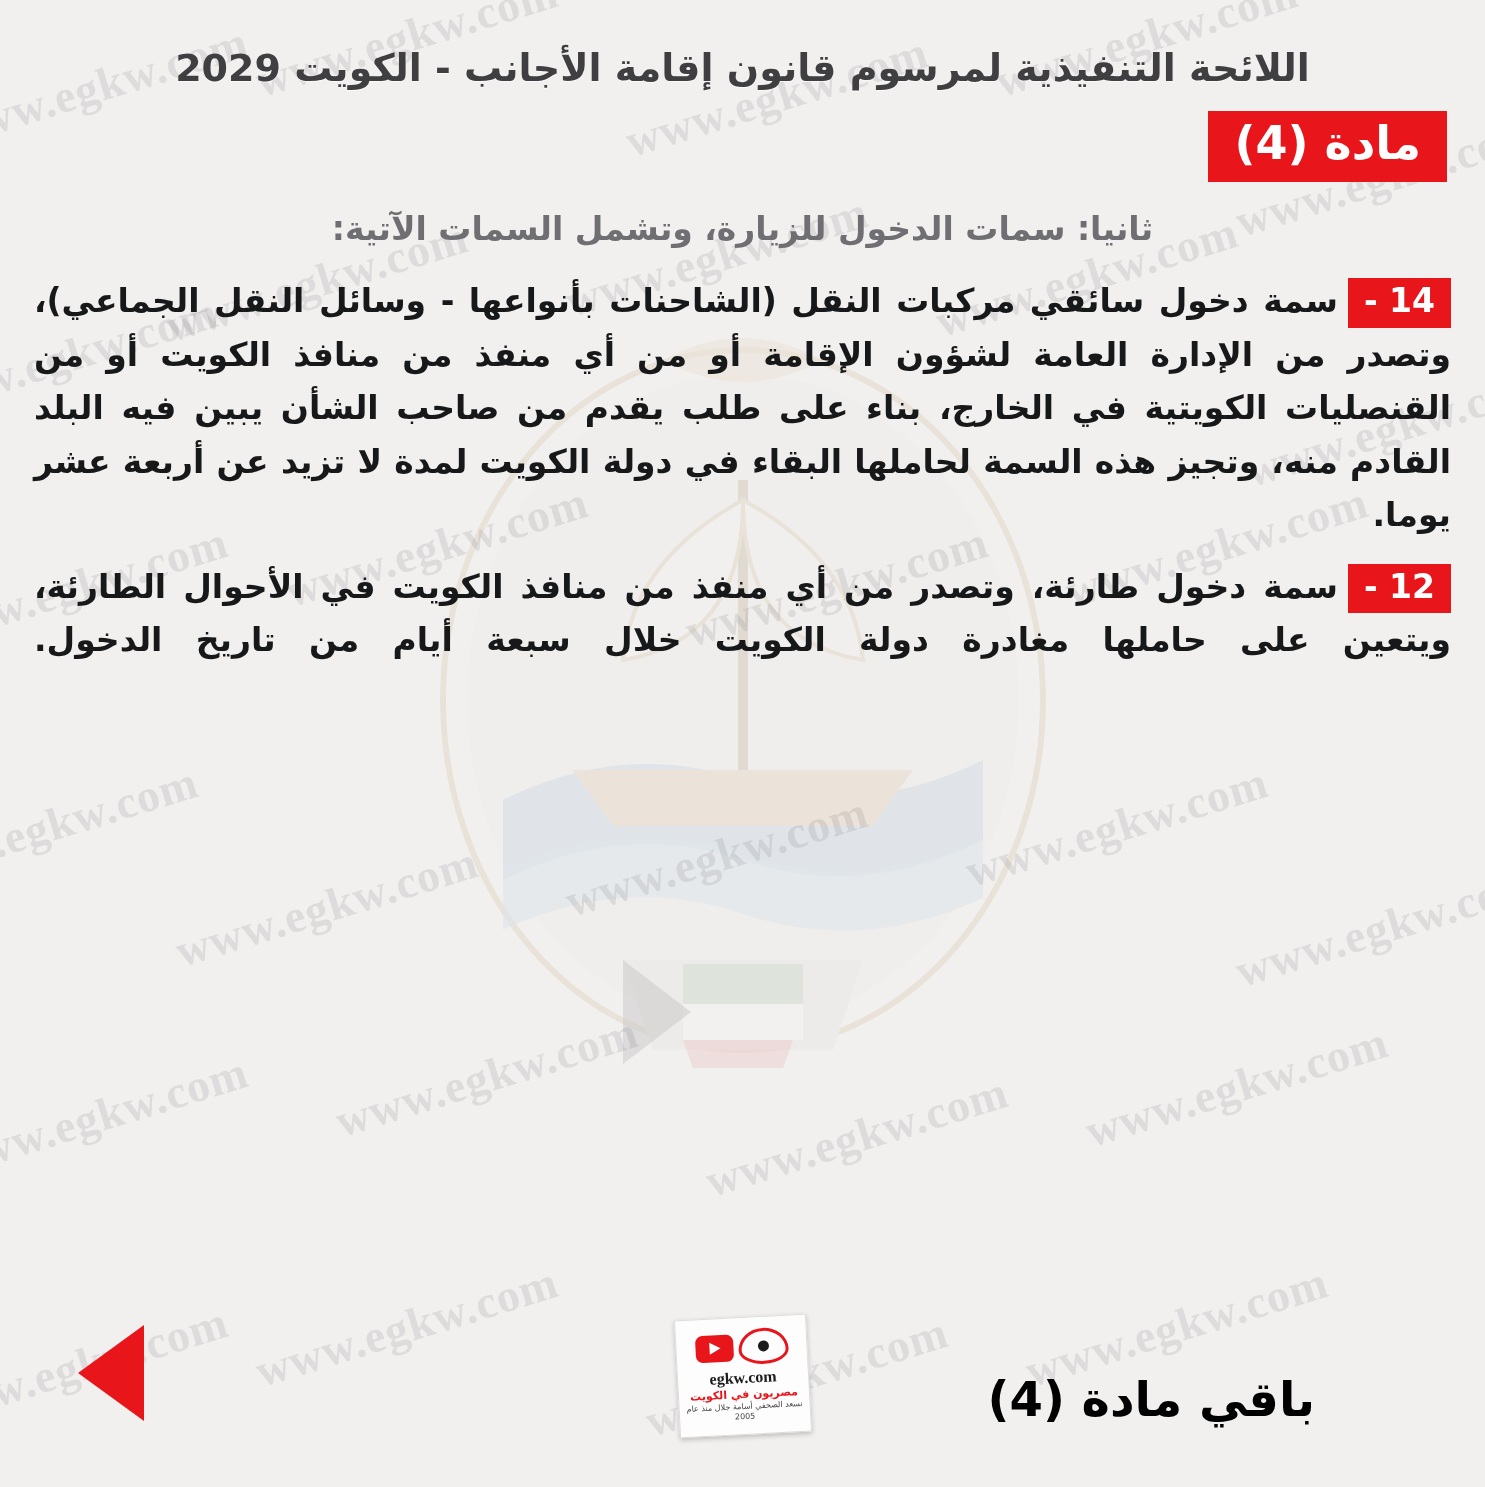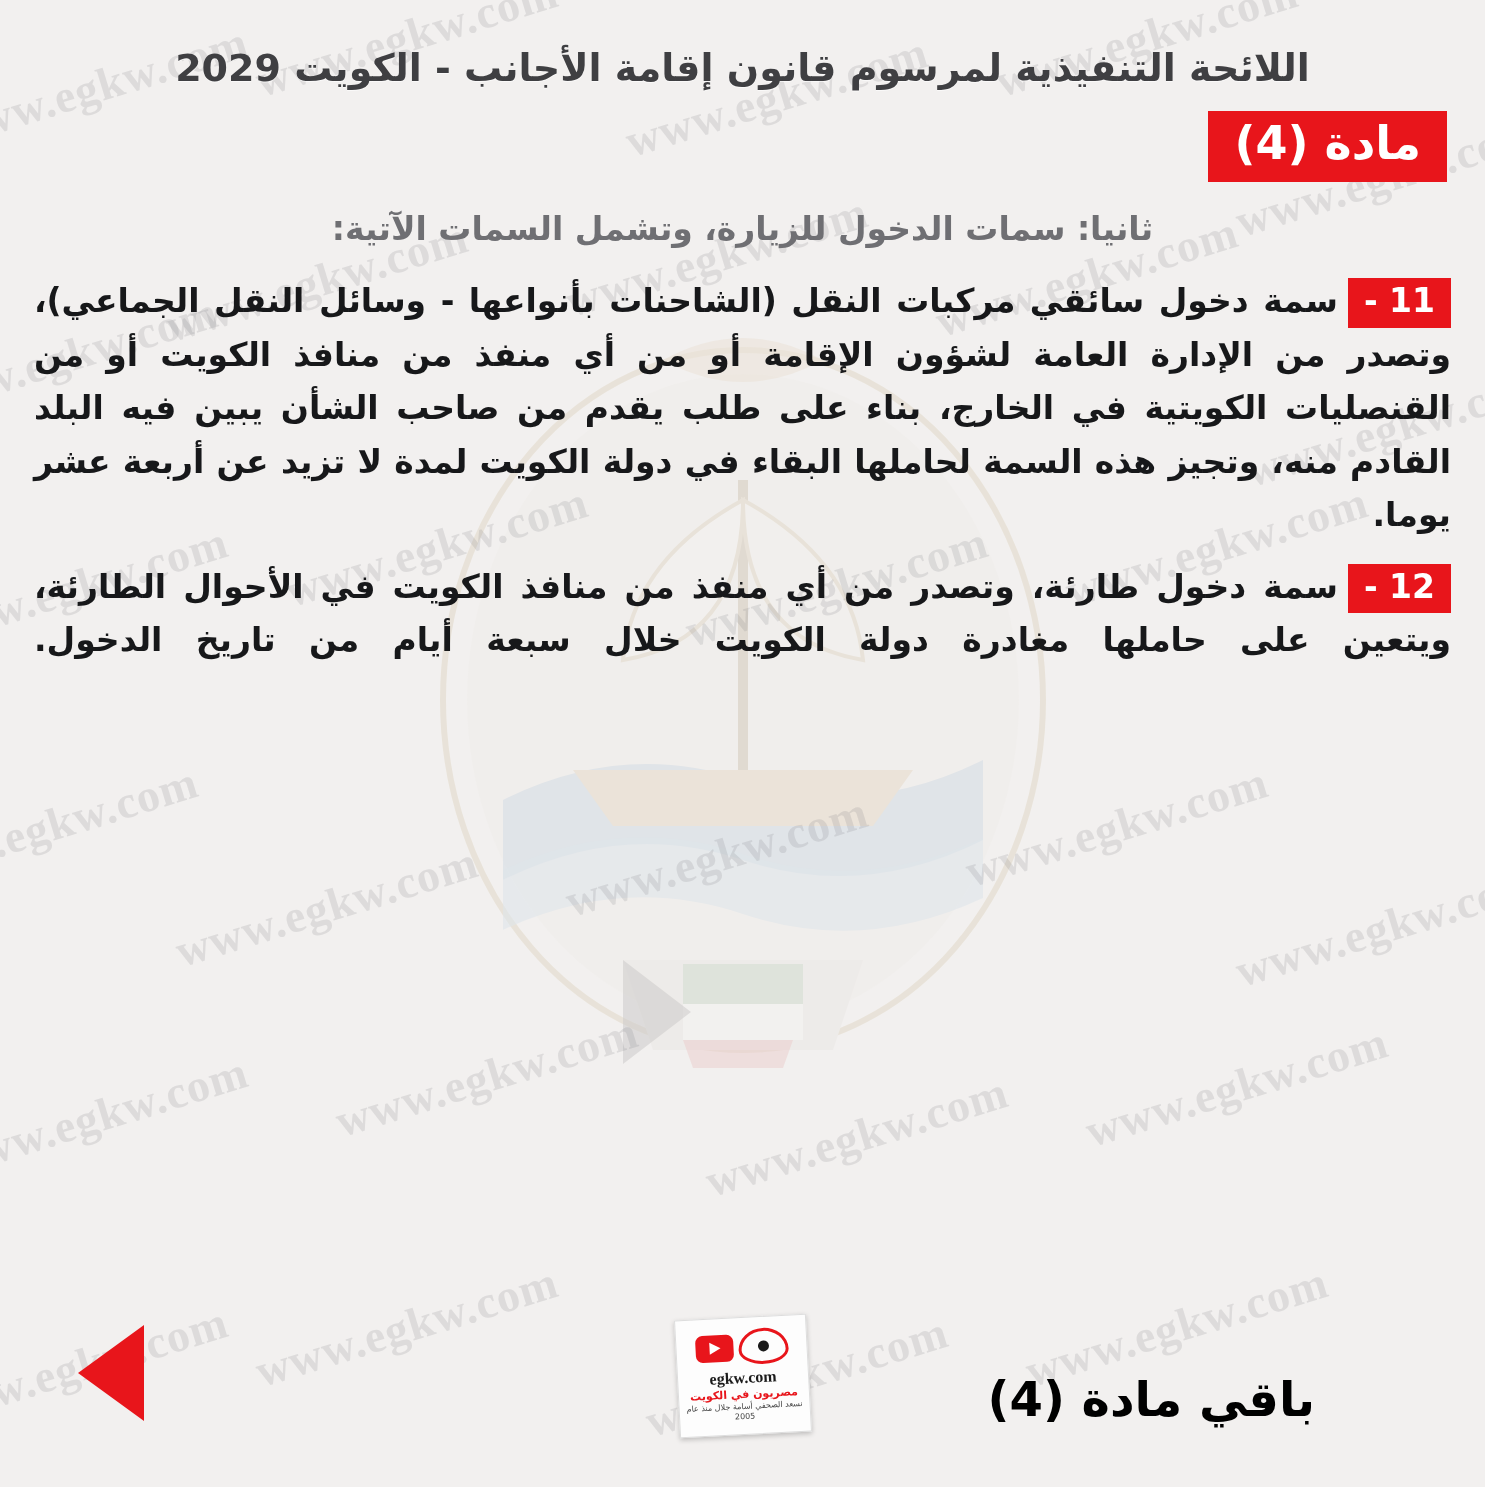--- a/index.html
+++ b/index.html
@@ -281,21 +281,21 @@
 
   <h1 id="doc-title">اللائحة التنفيذية لمرسوم قانون إقامة الأجانب - الكويت 2029</h1>
 
   <div class="article-badge-row">
     <span id="article-badge">مادة (4)</span>
   </div>
 
   <div id="section-subtitle">ثانيا: سمات الدخول للزيارة، وتشمل السمات الآتية:</div>
 
   <p class="clause">
-    <span class="clause-num">11 -</span><span>سمة دخول سائقي مركبات النقل (الشاحنات بأنواعها - وسائل النقل الجماعي)، وتصدر من الإدارة العامة لشؤون الإقامة أو من أي منفذ من منافذ الكويت أو من القنصليات الكويتية في الخارج، بناء على طلب يقدم من صاحب الشأن يبين فيه البلد القادم منه، وتجيز هذه السمة لحاملها البقاء في دولة الكويت لمدة لا تزيد عن أربعة عشر يوما.</span>
+    <span class="clause-num">14 -</span><span>سمة دخول سائقي مركبات النقل (الشاحنات بأنواعها - وسائل النقل الجماعي)، وتصدر من الإدارة العامة لشؤون الإقامة أو من أي منفذ من منافذ الكويت أو من القنصليات الكويتية في الخارج، بناء على طلب يقدم من صاحب الشأن يبين فيه البلد القادم منه، وتجيز هذه السمة لحاملها البقاء في دولة الكويت لمدة لا تزيد عن أربعة عشر يوما.</span>
   </p>
 
   <p class="clause">
     <span class="clause-num">12 -</span><span>سمة دخول طارئة، وتصدر من أي منفذ من منافذ الكويت في الأحوال الطارئة، ويتعين على حاملها مغادرة دولة الكويت خلال سبعة أيام من تاريخ الدخول.</span>
   </p>
 
 </div>
 
 <div id="footer">
   <div id="footer-more">باقي مادة (4)</div>

